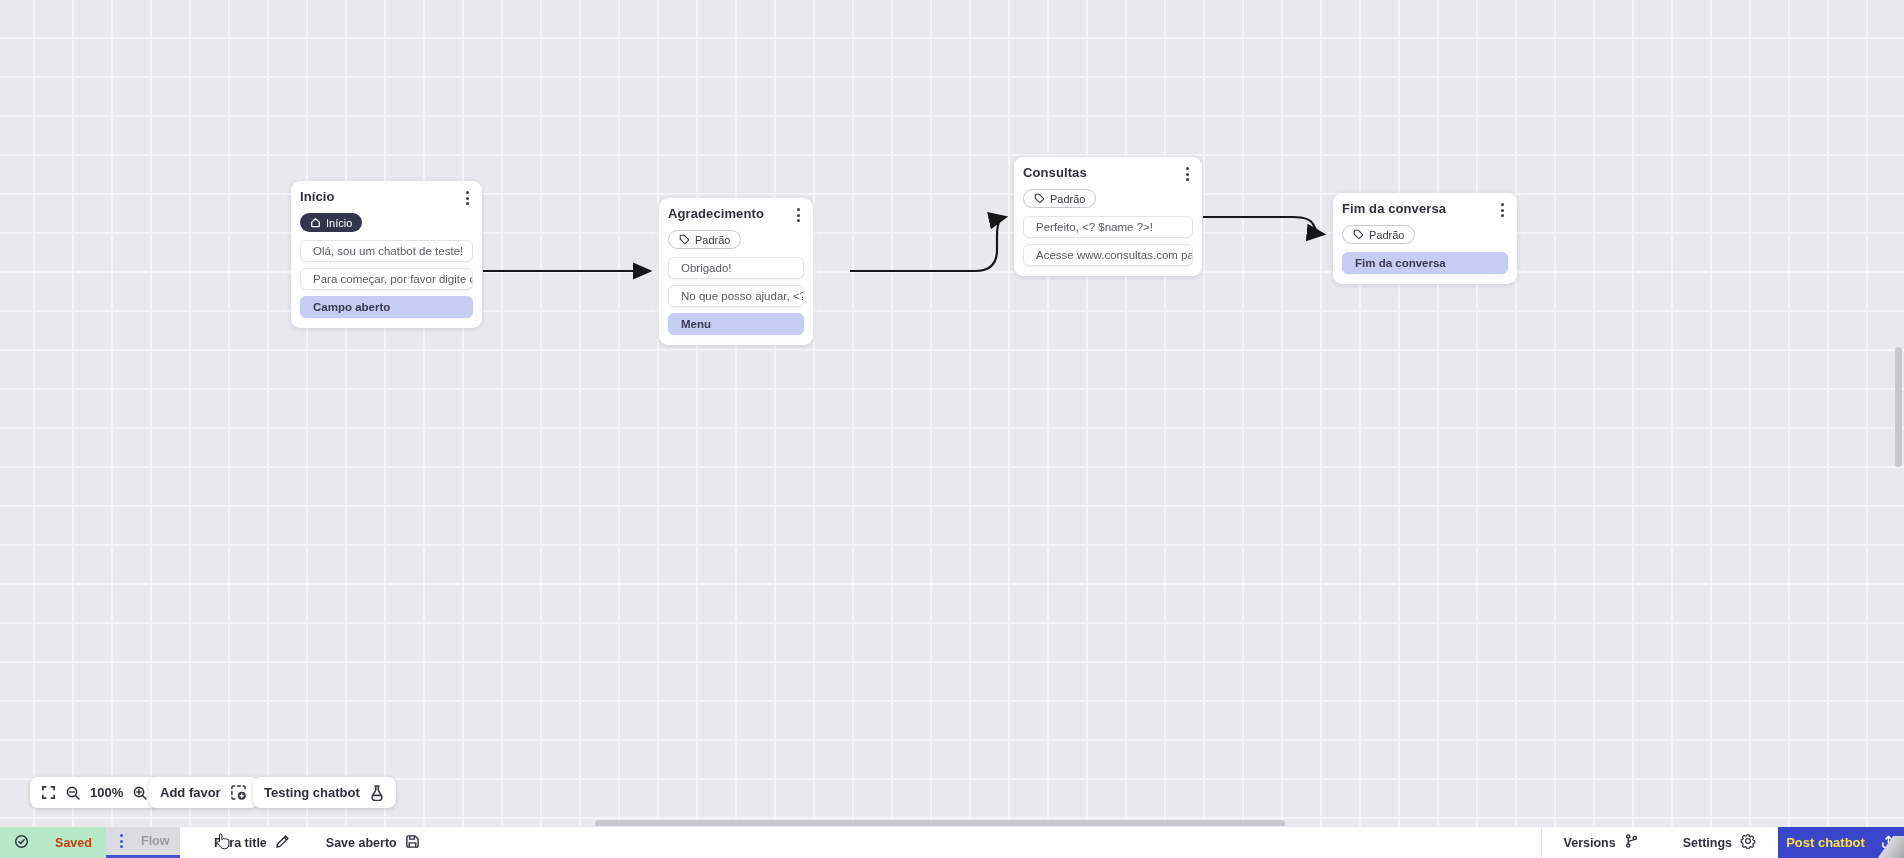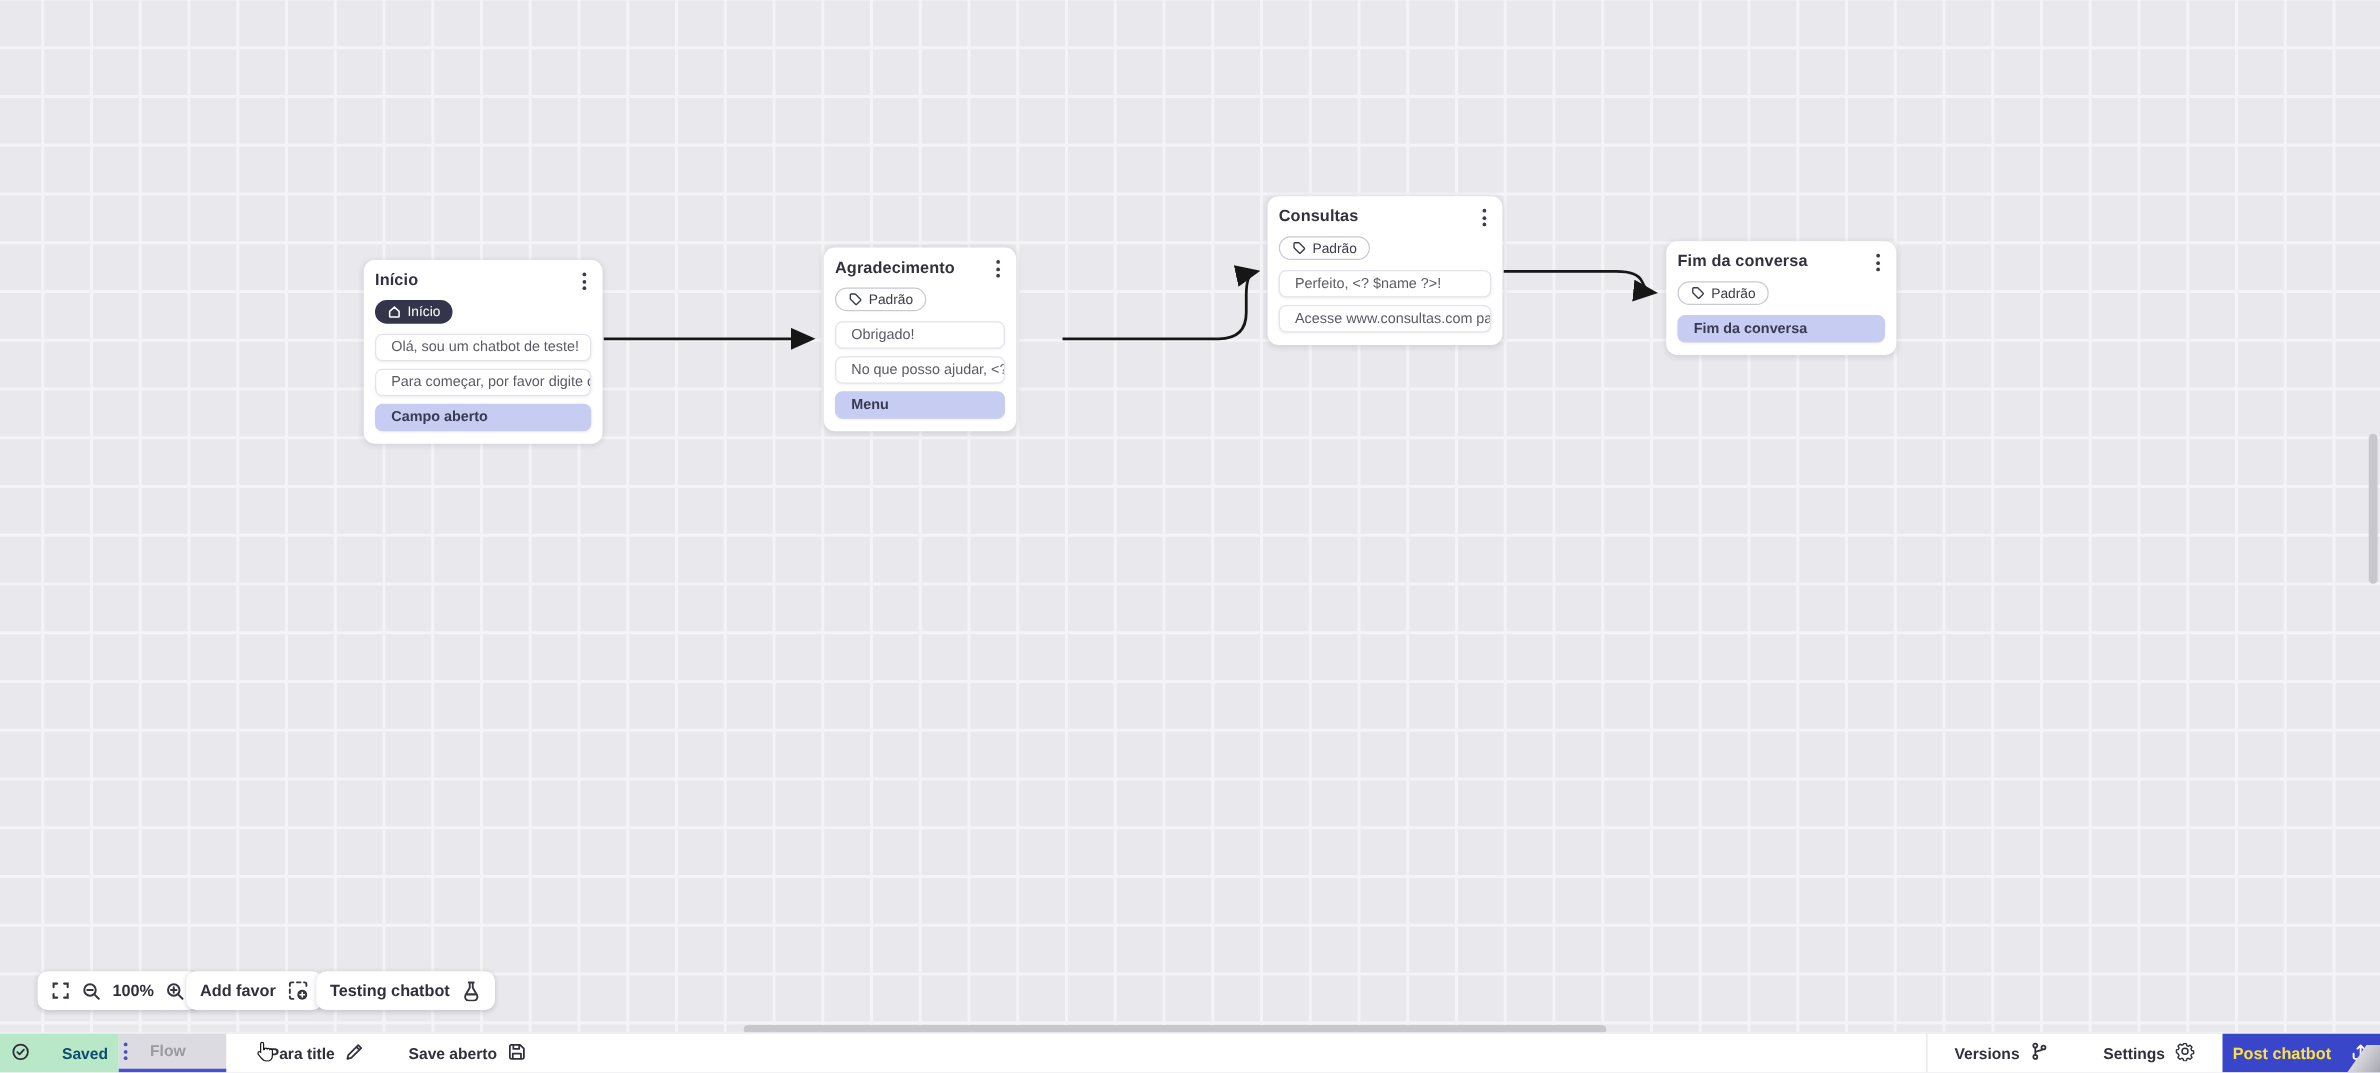--- a/index.html
+++ b/index.html
@@ -50,23 +50,23 @@
   .h-scroll { position:absolute; left:595px; top:820px; width:690px; height:7px;
     border-radius:4px; background:#c9c7ce; }
   .v-scroll { position:absolute; left:1895px; top:347px; width:7px; height:120px;
     border-radius:4px; background:#c9c7ce; }
 
   
   .bottom-bar { position:absolute; left:0; bottom:0; width:1904px; height:32px;
     background:#ffffff; border-top:1px solid #ebebef; display:flex; align-items:stretch; }
   .bb-item { display:flex; align-items:center; gap:8px; font-size:12.5px; font-weight:700;
     color:#30303c; cursor:pointer; }
-  .saved { width:95px; justify-content:center; background:#b9e8c9; color:#0c4a6e;gap:26px; }
-  .tab-flow { position:relative; width:86px; background:#dcdbe1; border-bottom:3px solid #4a50d4;
-    gap:14px; }
+  .saved { width:106px; justify-content:center; background:#b9e8c9; color:#c2410c;gap:26px; }
+  .tab-flow { position:relative; width:74px; background:#dcdbe1; border-bottom:3px solid #4a50d4;
+    padding-left:10px; gap:14px; }
   .tab-flow .kebab i { background:#4652cc; }
   .tab-flow .label { color:#9a9aa3; font-weight:700; }
   .bb-btn { padding:0 18px; }
   .bb-btn.first { margin-left:16px; }
   .spacer { flex:1; }
   .bb-divider { width:1px; background:#e4e4e8; margin:0; }
   .post-btn { width:126px; justify-content:center; background:#3a46c9; color:#fde047;
     font-size:13px; position:relative; overflow:hidden; }
   .corner-wedge { position:absolute; right:0; bottom:0; width:36px; height:22px;
     background:linear-gradient(125deg, rgba(0,0,0,0) 48%, #d7d7dc 50%, #a8a8b0 100%); }
@@ -85,21 +85,21 @@
       <marker id="arw" markerWidth="9" markerHeight="8" refX="7" refY="4" orient="auto">
         <path d="M0,0 L9,4 L0,8 z" fill="#161616"></path>
       </marker>
     </defs>
     <path d="M483 271 L648 271" fill="none" stroke="#161616" stroke-width="2.2" marker-end="url(#arw)"></path>
     <path d="M850 271 L975 271 Q997 271 997 250 L997 236 Q997 219 1004 217.5" fill="none" stroke="#161616" stroke-width="2.2" marker-end="url(#arw)"></path>
     <path d="M1203 217 L1293 217 Q1310 217 1313.5 225 Q1317 233.5 1322 234" fill="none" stroke="#161616" stroke-width="2.2" marker-end="url(#arw)"></path>
   </svg>
 
   <div id="nodes-layer">
-      <div class="node" style="left: 291px; top: 208px; width: 191px;"><div class="node-head">
+      <div class="node" style="left: 291px; top: 181px; width: 191px;"><div class="node-head">
           <span class="node-title">Início</span>
           <span class="kebab">
             <i></i>
             <i></i>
             <i></i>
           </span>
         </div><span class="badge start">
           <span>
             <svg width="11" height="11" viewBox="0 0 16 16" fill="none" stroke="#ffffff" stroke-width="1.8" stroke-linejoin="round">
               <path d="M2.5 7.5 8 2.5l5.5 5v5.5a1 1 0 0 1-1 1h-9a1 1 0 0 1-1-1z"></path>

